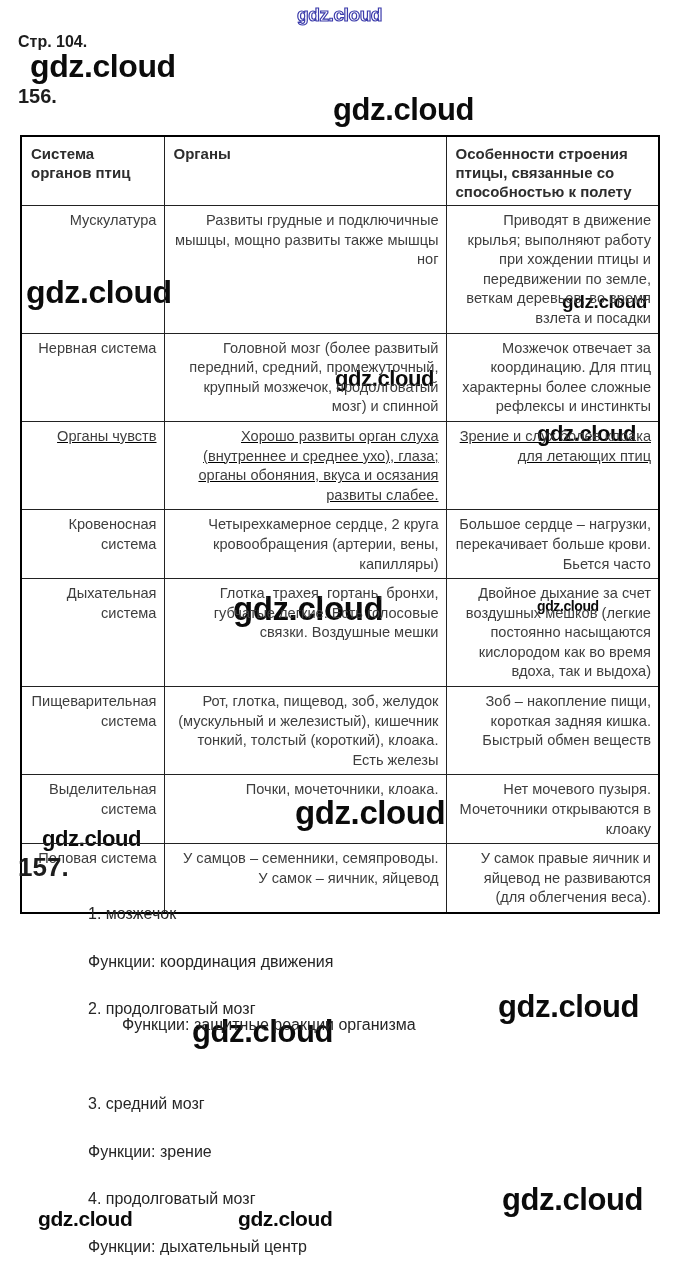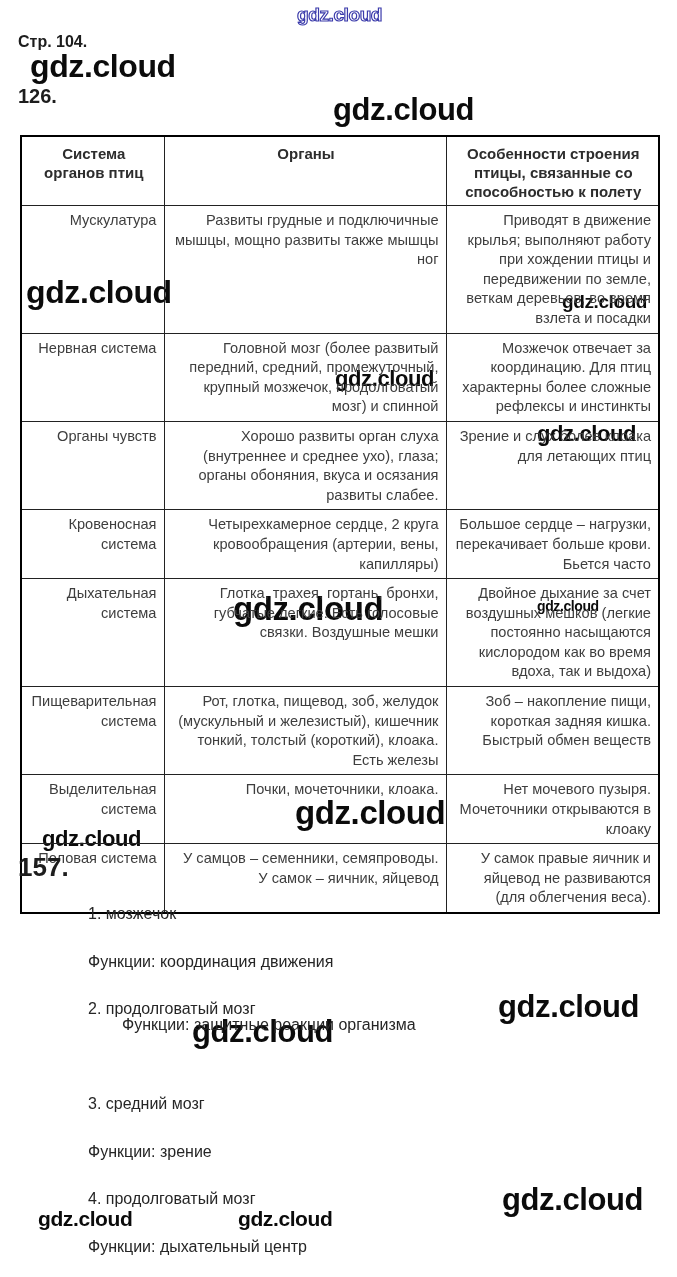--- a/index.html
+++ b/index.html
@@ -68,32 +68,32 @@
   .organ-table th, .organ-table td {
     border: 1px solid #222222;
     vertical-align: top;
     padding: 5px 7px 4px 9px;
     overflow: hidden;
   }
   .organ-table thead tr { height: 62px; }
   .organ-table thead th {
     font-size: 15px; line-height: 19px;
     font-weight: 700; color: #2d2d2d;
-    text-align: center; padding-top: 7px;
+    text-align: left; padding-top: 7px;
   }
   .organ-table td {
     font-size: 14.6px; line-height: 19.6px;
     color: #3e3e3e; text-align: right;
   }
   .col-system   { width: 143px; }
   .col-organs   { width: 282px; }
   .col-features { width: 213px; }
   .organ-table tbody tr:nth-child(1) { height: 118px; }
   .organ-table tbody tr:nth-child(2) { height: 78px; }
-  .organ-table tbody tr:nth-child(3) { height: 80px; }
+  .organ-table tbody tr:nth-child(3) { height: 80px; text-decoration: underline; }
   .organ-table tbody tr:nth-child(4) { height: 57px; }
   .organ-table tbody tr:nth-child(5) { height: 100px; }
   .organ-table tbody tr:nth-child(6) { height: 78px; }
   .organ-table tbody tr:nth-child(7) { height: 60px; }
   .organ-table tbody tr:nth-child(8) { height: 54px; }
 
   
   .t157-line {
     position: absolute; left: 88px;
     font-size: 16px; line-height: 22px; color: #262626;
@@ -124,21 +124,21 @@
   <div class="wm wm-8">gdz.cloud</div>
   <div class="wm wm-9">gdz.cloud</div>
   <div class="wm wm-10">gdz.cloud</div>
   <div class="wm wm-11">gdz.cloud</div>
   <div class="wm wm-12">gdz.cloud</div>
   <div class="wm wm-13">gdz.cloud</div>
   <div class="wm wm-14">gdz.cloud</div>
   <div class="wm wm-15">gdz.cloud</div>
 
   <div class="page-heading">Стр. 104.</div>
-  <div class="task-number task-156">126.</div>
+  <div class="task-number task-156">156.</div>
 
   <table class="organ-table">
     <colgroup>
       <col class="col-system">
         <col class="col-organs">
         <col class="col-features">
     </colgroup>
     <thead>
       <tr>
         <th>Система органов птиц</th>

